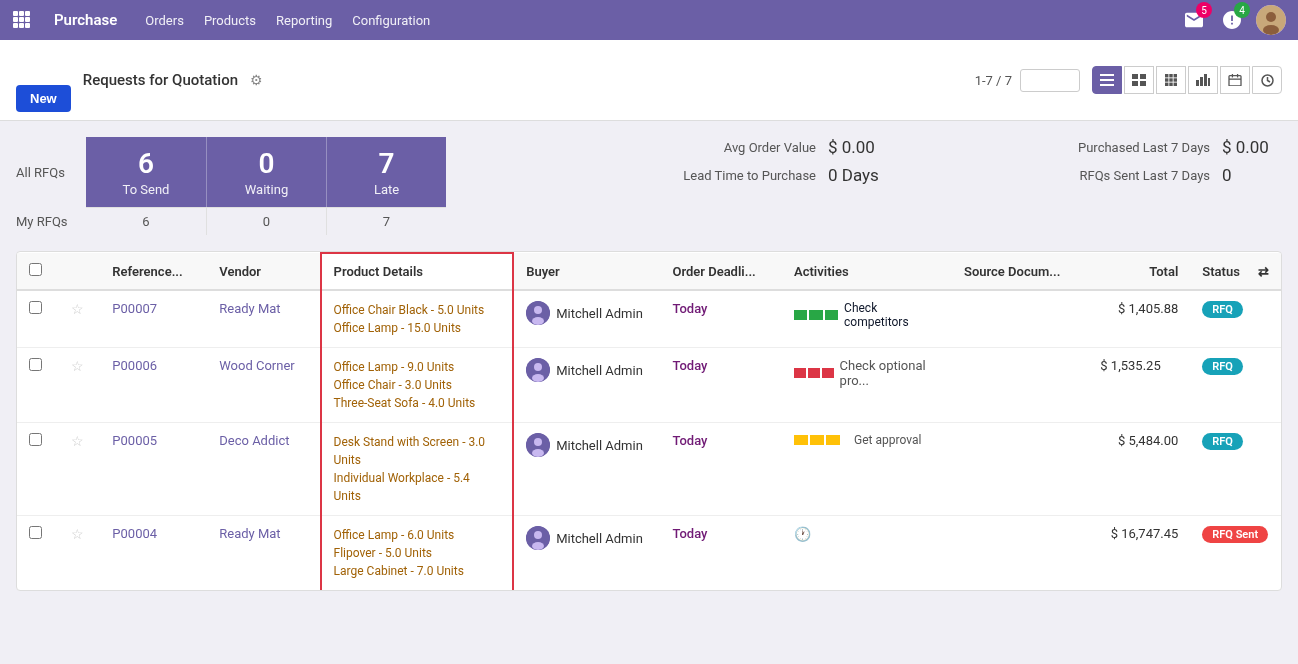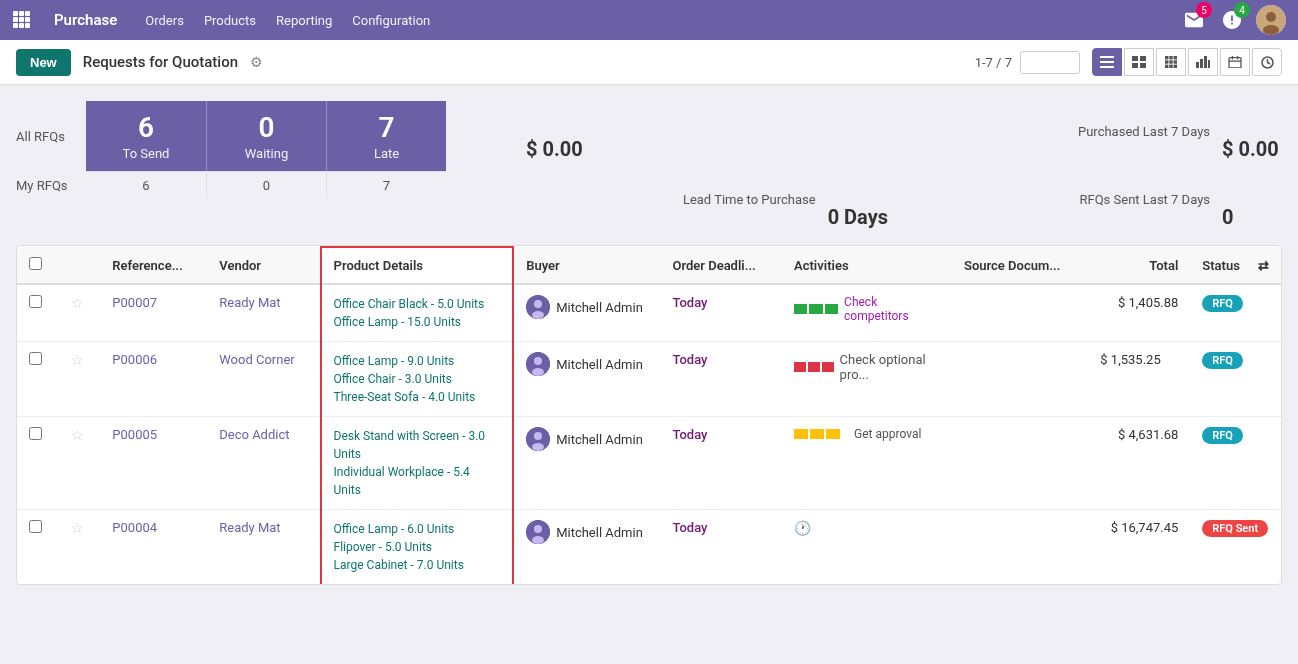--- a/index.html
+++ b/index.html
@@ -27,28 +27,29 @@
     
     .sub-header {
       background: white;
       display: flex;
       align-items: center;
       padding: 8px 16px;
       gap: 12px;
       border-bottom: 1px solid #ddd;
     }
     .btn-new {
-      background: #0f766e;
+      background: #1d4ed8;
       color: white;
       border: none;
       padding: 6px 14px;
       border-radius: 4px;
       font-size: 13px;
       font-weight: 600;
       cursor: pointer;
+      margin-top: 37px;
     }
     .page-title { font-size: 15px; font-weight: 500; color: #333; }
     .gear-icon { color: #888; cursor: pointer; font-size: 14px; }
     .search-bar {
       flex: 1;
       max-width: 420px;
       display: flex;
       align-items: center;
       border: 1px solid #ccc;
       border-radius: 4px;
@@ -127,21 +128,21 @@
     .stat-right {
       flex: 1;
       display: grid;
       grid-template-columns: 1fr 1fr;
       gap: 8px 32px;
       margin-left: 40px;
       align-items: center;
     }
     .kpi-item { display: flex; align-items: center; gap: 12px; }
     .kpi-label { color: #555; font-size: 13px; text-align: right; flex: 1; }
-    .kpi-value { font-size: 20px; font-weight: 700; min-width: 60px; margin-top: 36px; }
+    .kpi-value { font-size: 17px; font-weight: 400; min-width: 60px; }
 
     
     .table-wrapper {
       background: white;
       border: 1px solid #ddd;
       border-radius: 4px;
       overflow: hidden;
     }
     table { width: 100%; border-collapse: collapse; }
     thead tr { background: #f8f8f8; border-bottom: 2px solid #ddd; }
@@ -200,21 +201,21 @@
       border-left: 2px solid #dc3545;
       border-right: 2px solid #dc3545;
     }
     .product-col-last {
       border-left: 2px solid #dc3545;
       border-right: 2px solid #dc3545;
       border-bottom: 2px solid #dc3545;
     }
 
     .product-lines { display: flex; flex-direction: column; gap: 0; }
-    .product-line { color: #0f766e; font-size: 12px; cursor: pointer; line-height: 1.5; }
+    .product-line { color: #a16207; font-size: 12px; cursor: pointer; line-height: 1.5; }
 
     .buyer-cell { display: flex; align-items: center; gap: 6px; }
     .buyer-avatar { width: 24px; height: 24px; border-radius: 50%; background: #6b5fa6; display: flex; align-items: center; justify-content: center; overflow: hidden; }
 
     .th-sort { display: flex; align-items: center; gap: 4px; cursor: pointer; }
 
     .clock-icon { color: #888; font-size: 14px; }
 
     .checkbox { cursor: pointer; }
 
@@ -363,20 +364,21 @@
         <div class="stat-values">
           <div class="stat-val">6</div>
           <div class="stat-val">0</div>
           <div class="stat-val">7</div>
         </div>
       </div>
     </div>
 
     <div class="stat-right">
       <div class="kpi-item">
+        <span class="kpi-label">Avg Order Value</span>
         <span class="kpi-value">$ 0.00</span>
       </div>
       <div class="kpi-item">
         <span class="kpi-label">Purchased Last 7 Days</span>
         <span class="kpi-value">$ 0.00</span>
       </div>
       <div class="kpi-item">
         <span class="kpi-label">Lead Time to Purchase</span>
         <span class="kpi-value">0 Days</span>
       </div>
@@ -446,21 +448,21 @@
       </div>
     </td>
     <td class="col-deadline">
       <span class="today-badge">Today</span>
     </td>
     <td class="col-activities">
       <span class="activity-bar">
         <span class="bar-segment" style="background:#28a745"></span>
         <span class="bar-segment" style="background:#28a745"></span>
         <span class="bar-segment" style="background:#28a745"></span>
-        <span style="margin-left:4px;color:#a21caf;font-size:12px;">Check competitors</span>
+        <span style="margin-left:4px;color:#0f172a;font-size:12px;">Check competitors</span>
       </span></td>
     <td class="col-source"></td>
     <td class="col-total" style="text-align:right">
       <span>$ 1,405.88</span>
     </td>
     <td class="col-status">
       <span class="status-badge status-rfq">RFQ</span>
     </td>
   </tr>
           <tr>
@@ -549,21 +551,21 @@
     </td>
     <td class="col-activities">
       <span class="activity-bar">
         <span class="bar-segment" style="background:#ffc107"></span>
         <span class="bar-segment" style="background:#ffc107"></span>
         <span class="bar-segment" style="background:#ffc107"></span>
         <span style="margin-left:12px;color:#555;font-size:12px;">Get approval</span>
       </span></td>
     <td class="col-source"></td>
     <td class="col-total" style="text-align:right">
-      <span>$ 4,631.68</span>
+      <span>$ 5,484.00</span>
     </td>
     <td class="col-status">
       <span class="status-badge status-rfq">RFQ</span>
     </td>
   </tr>
           <tr>
     <td class="col-check">
       <input type="checkbox" class="checkbox" style="">
     </td>
     <td class="col-fav">

